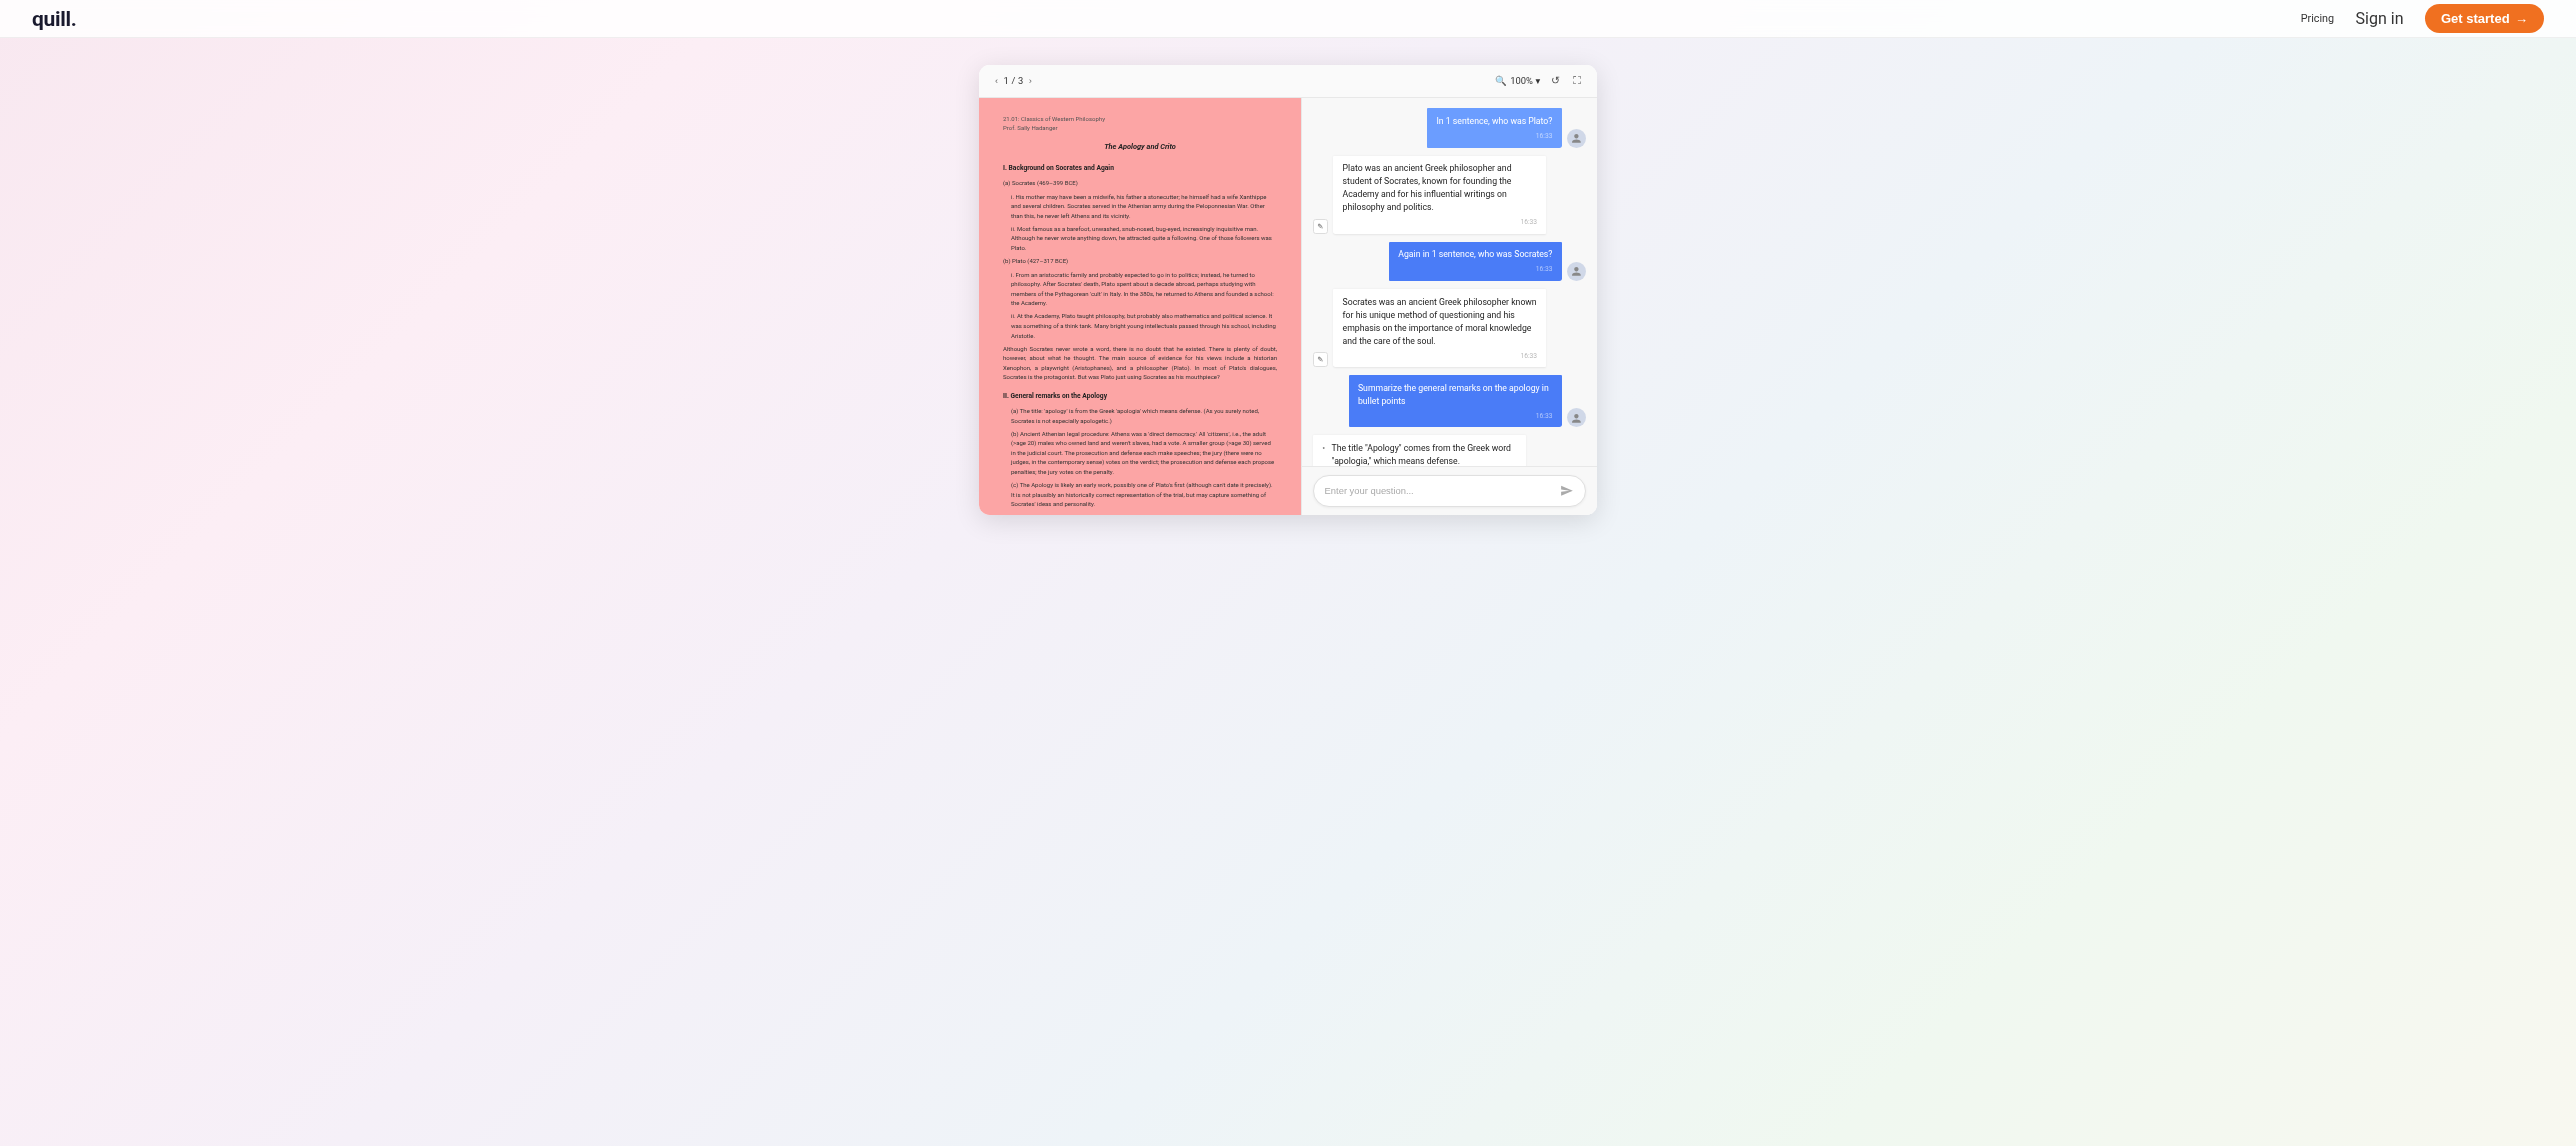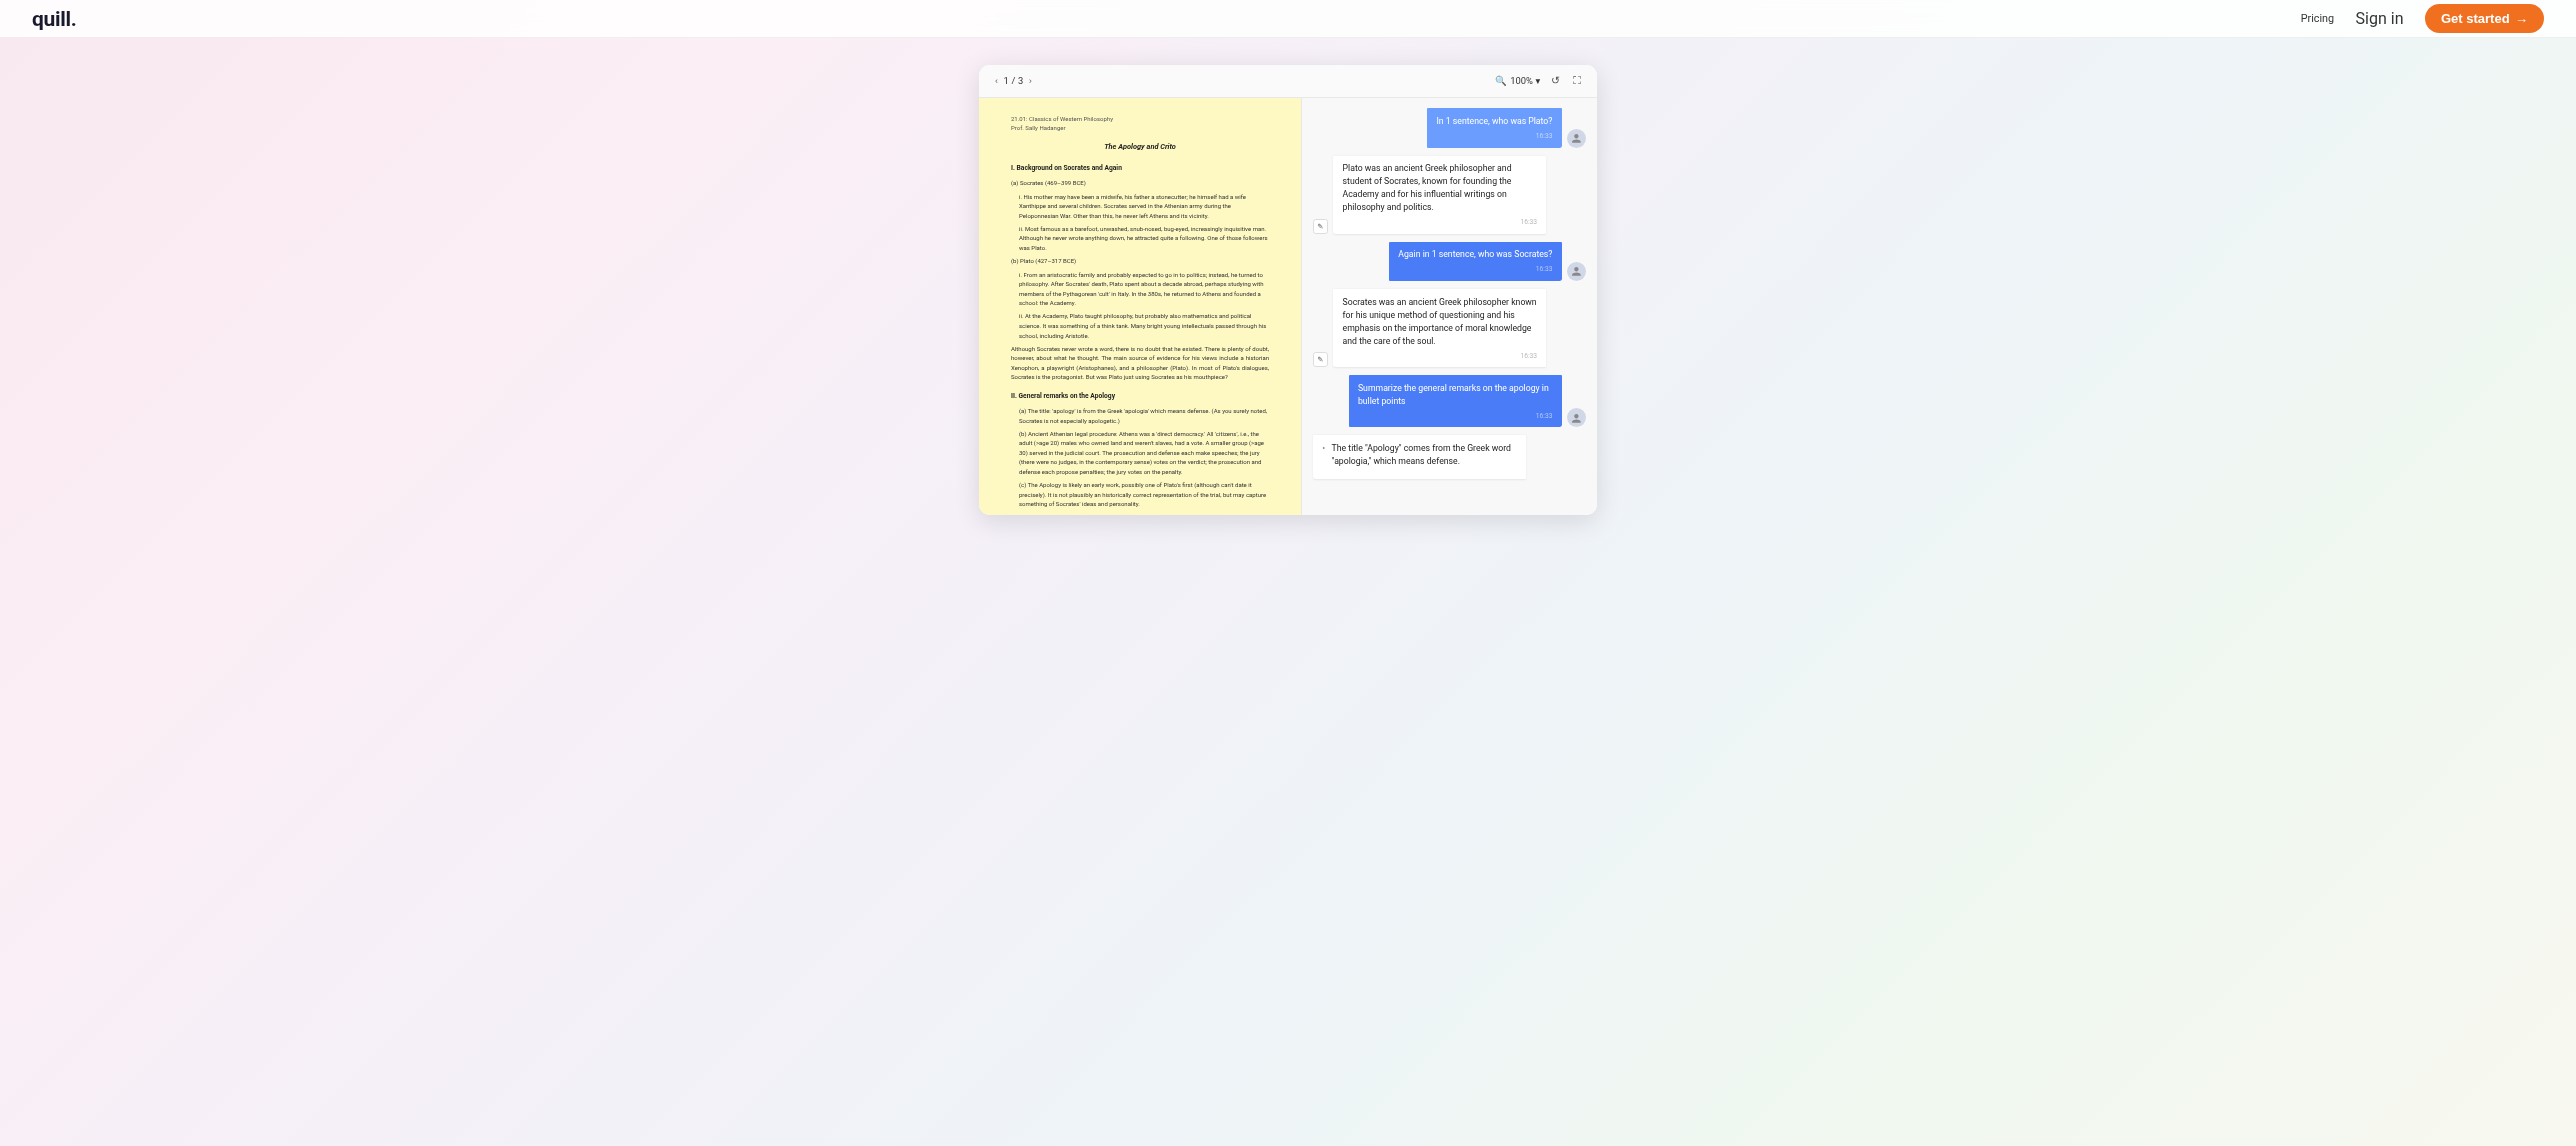--- a/index.html
+++ b/index.html
@@ -156,22 +156,22 @@
       display: flex;
       flex: 1;
       min-height: 0;
     }
 
     
     .pdf-panel {
       flex: 0 0 323px;
       border-right: 0.7px solid #e8e8e8;
       overflow-y: auto;
-      padding: 16px 32px;
-      background: #fef9c3;
+      padding: 16px 24px;
+      background: #fca5a5;
       font-size: 6.4px;
       line-height: 1.6;
       color: #222;
       max-height: 417px;
     }
 
     .pdf-header {
       margin-bottom: 8px;
     }
 
@@ -517,17 +517,27 @@
               <ul class="bullet-list">
                 <li>The title "Apology" comes from the Greek word "apologia," which means defense.</li>
 
               </ul>
 
             </div>
           </div>
 
         </div>
 
+        <div class="chat-input-area">
+          <div class="chat-input-wrap">
+            <input class="chat-input" type="text" placeholder="Enter your question..." style="">
+            <button class="send-btn">
+              <svg viewBox="0 0 24 24">
+                <path d="M2.01 21L23 12 2.01 3 2 10l15 2-15 2z"></path>
+              </svg>
+            </button>
+          </div>
+        </div>
       </div>
     </div>
   </div>
 </div>
 
 
 </body></html>

